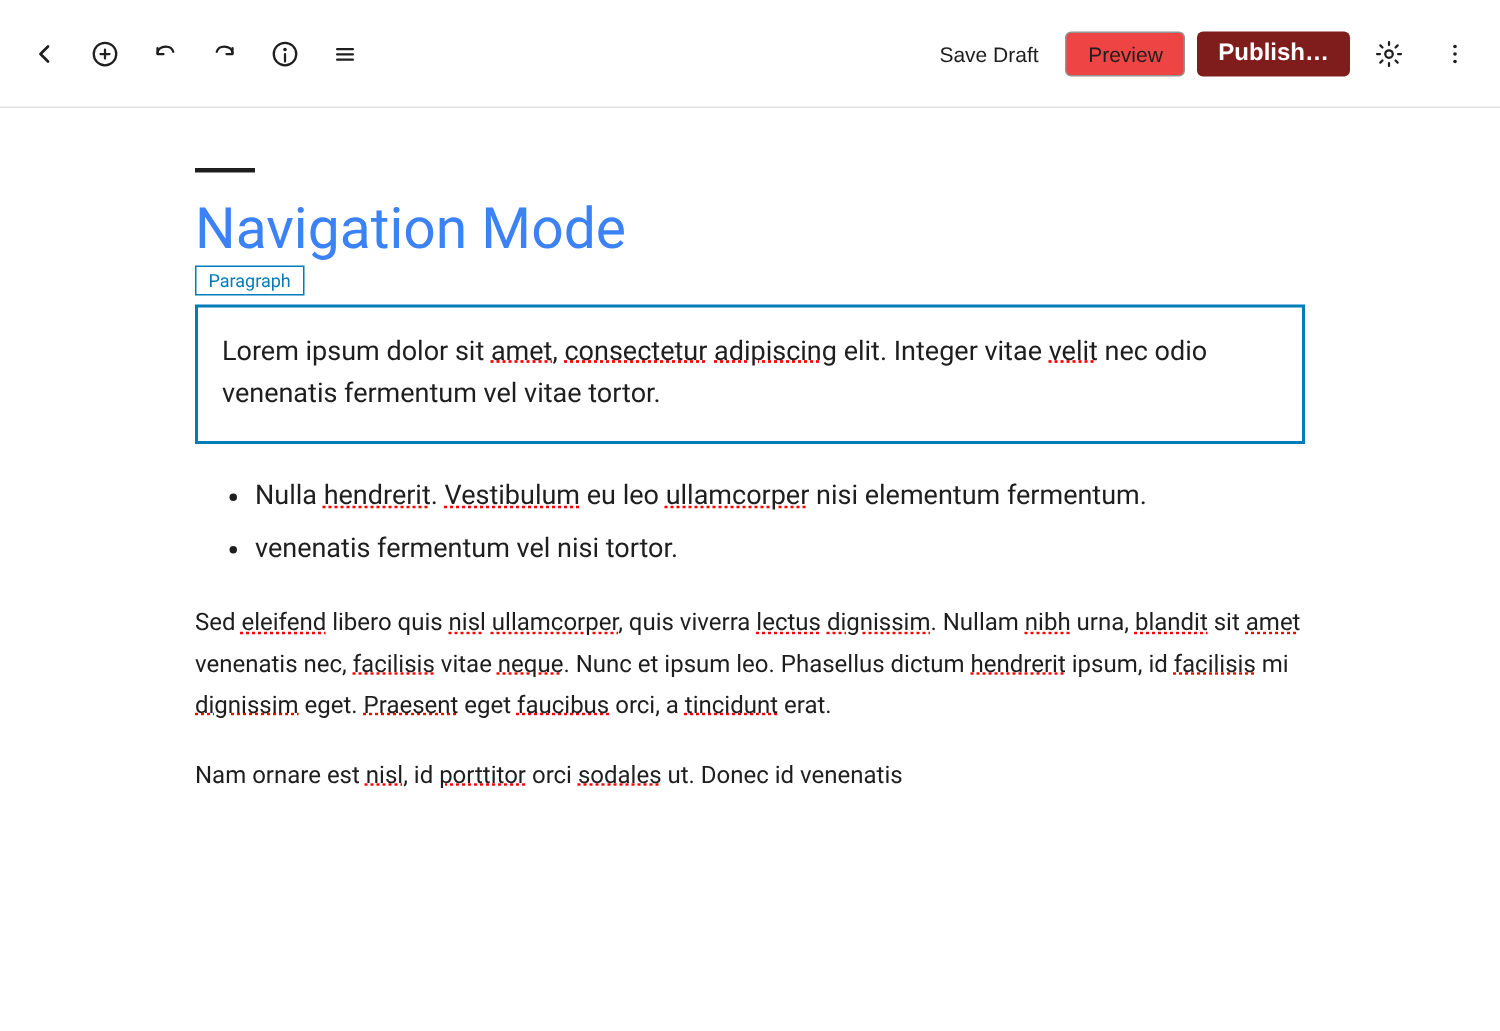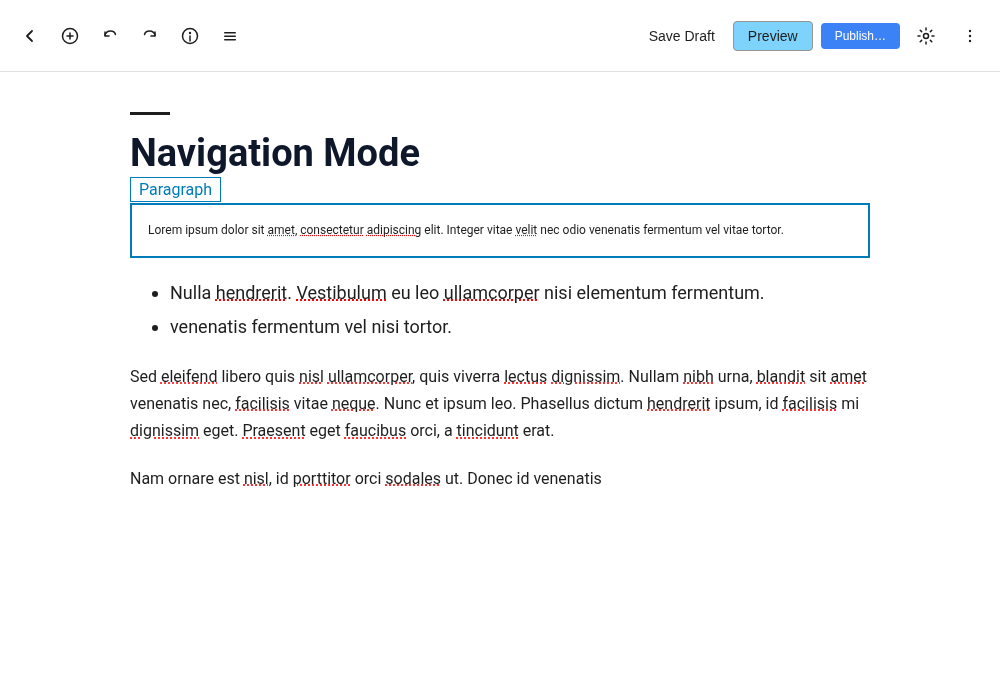--- a/index.html
+++ b/index.html
@@ -52,84 +52,84 @@
       background: transparent;
       cursor: pointer;
       font-size: 14px;
       color: #1e1e1e;
       padding: 6px 10px;
       border-radius: 4px;
     }
 
     .btn-preview {
       border: 1px solid #949494;
-      background: #7dd3fc;
+      background: #ef4444;
       cursor: pointer;
       font-size: 14px;
       color: #1e1e1e;
       padding: 6px 14px;
       border-radius: 4px;
     }
 
     .btn-publish {
       border: none;
-      background: #3b82f6;
-      cursor: pointer;
-      font-size: 12px;
+      background: #7f1d1d;
+      cursor: pointer;
+      font-size: 16px;
       color: #fff;
       padding: 6px 14px;
       border-radius: 4px;
-      font-weight: 400;
+      font-weight: 700;
     }
 
     
     .content-area {
       padding: 40px 80px;
       max-width: 900px;
       margin: 0 auto;
       overflow-y: auto;
       height: calc(687px - 56px);
     }
 
     .title-rule {
       width: 40px;
       border: none;
       border-top: 3px solid #1e1e1e;
       margin-bottom: 16px;
     }
 
     .page-title {
       font-size: 38px;
-      font-weight: 700;
-      color: #0f172a;
+      font-weight: 400;
+      color: #3b82f6;
       margin-bottom: 24px;
       line-height: 1.2;
     }
 
     
     .block-wrapper {
       position: relative;
       margin-bottom: 20px;
     }
     .block-label {
       display: inline-block;
       background: #fff;
       border: 1px solid #007cba;
       color: #007cba;
-      font-size: 16px;
+      font-size: 12px;
       padding: 2px 8px;
       margin-bottom: 0px;
       position: absolute;
       top: -26px;
       left: 0;
     }
     .paragraph-block {
       border: 2px solid #007cba;
       padding: 16px;
-      font-size: 12px;
+      font-size: 18px;
       line-height: 1.6;
       color: #1e1e1e;
       margin-top: 26px;
     }
 
     
     .spell {
       text-decoration: underline;
       text-decoration-style: dotted;
       text-decoration-color: red;

